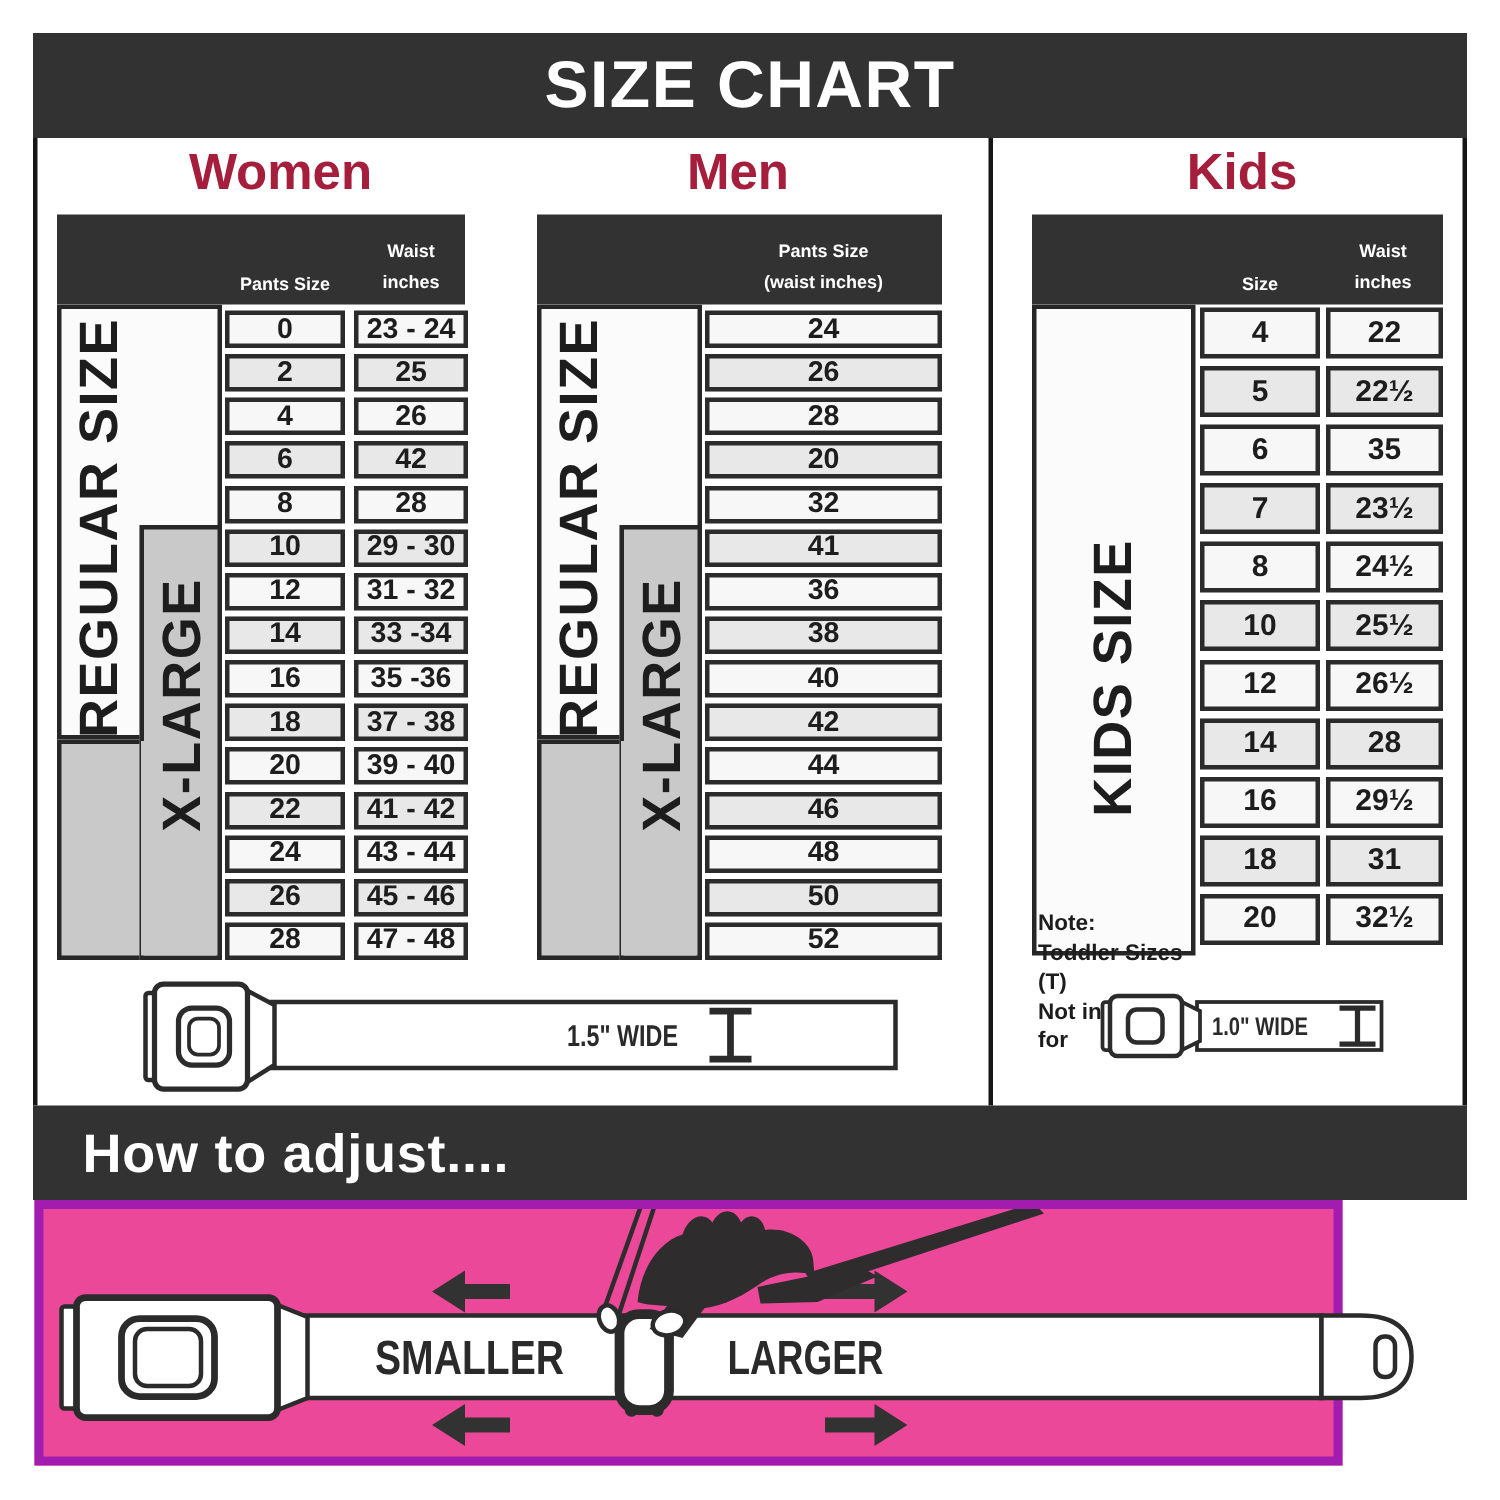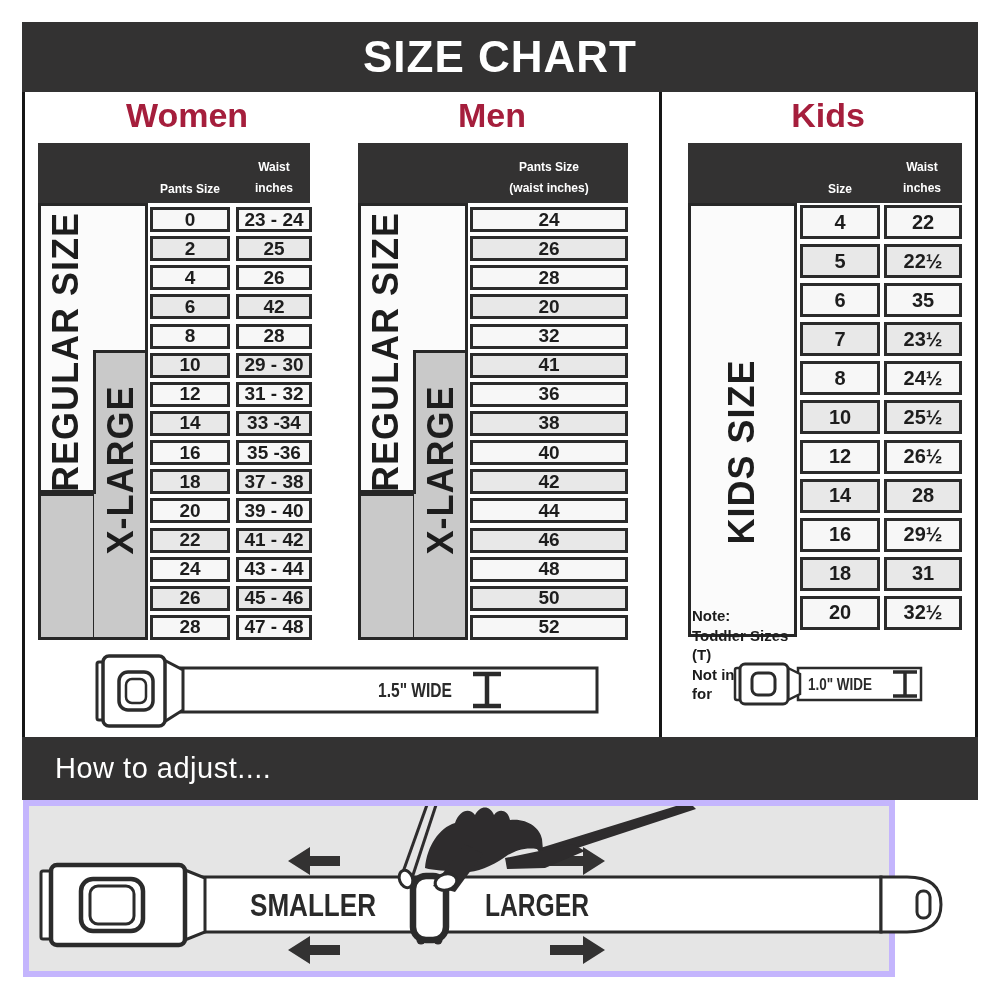--- a/index.html
+++ b/index.html
@@ -27,23 +27,23 @@
   .trow.k{gap:4px;height:34px;}
   .cell{box-sizing:border-box;border:3px solid #2b2b2b;background:#F7F7F7;display:flex;
         align-items:center;justify-content:center;font-weight:700;font-size:19px;color:#1d1d1d;}
   .alt .cell{background:#E8E8E8;}
   .c1{width:80px;}.c2{width:76px;}
   .cfull{width:158px;}
   .ck1{width:80px;}.ck2{width:78px;font-size:20px;}
   .ck1{font-size:20px;}
   .note{font-size:15px;font-weight:600;line-height:19.5px;color:#1c1c1c;}
   .adjust-band{left:22px;top:737px;width:956px;height:63px;display:flex;align-items:center;}
-  .adjust-heading{color:#ffffff;font-size:29px;font-weight:400;margin-left:33px;letter-spacing:0.5px;}
+  .adjust-heading{color:#ffffff;font-size:36px;font-weight:700;margin-left:33px;letter-spacing:0.5px;}
   .bottom-box{left:23px;top:800px;width:872px;height:177px;box-sizing:border-box;
-              border:6px solid #c4b5fd;background:#e5e5e5;}
+              border:6px solid #a21caf;background:#ec4899;}
   svg{display:block;}
   .ink{stroke:#2b2b2b;fill:#ffffff;}
   .inknf{stroke:#2b2b2b;fill:none;}
   .dark{fill:#2e2c2d;}
   .svgtxt{font-family:"Liberation Sans", sans-serif;font-weight:700;fill:#2a2a2a;}
 </style>
 </head>
 <body>
 
 <div class="stage">

